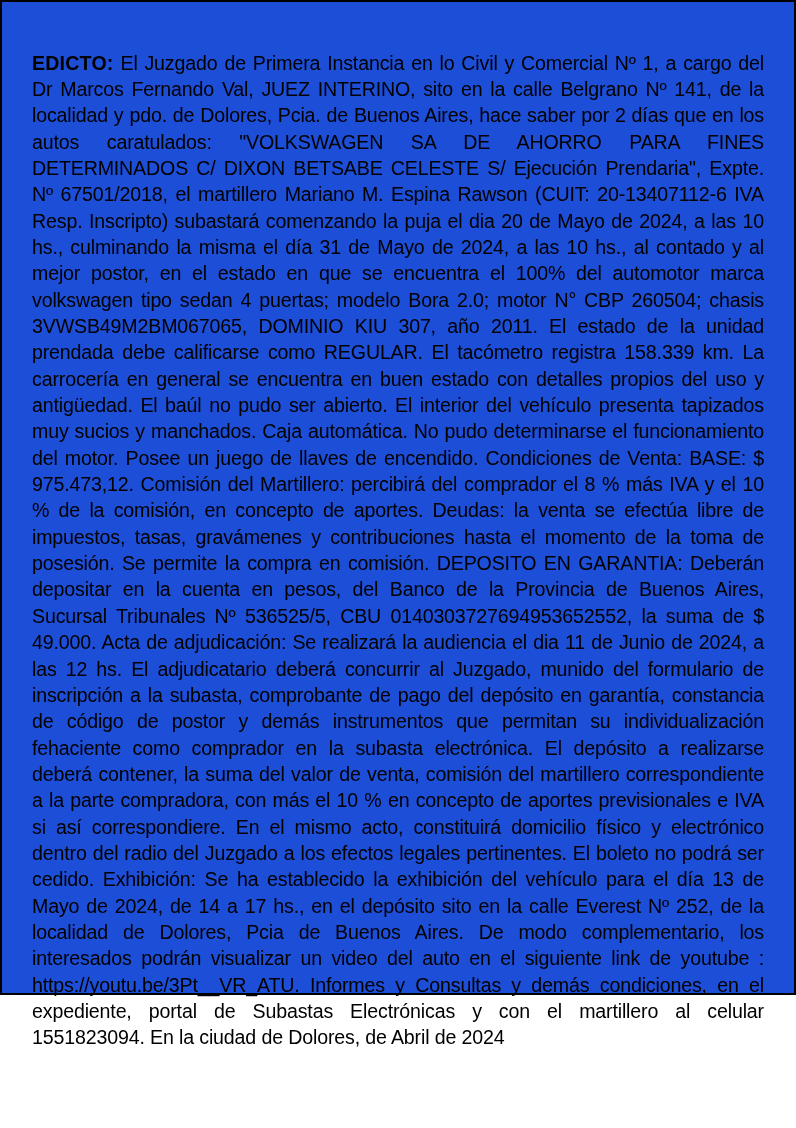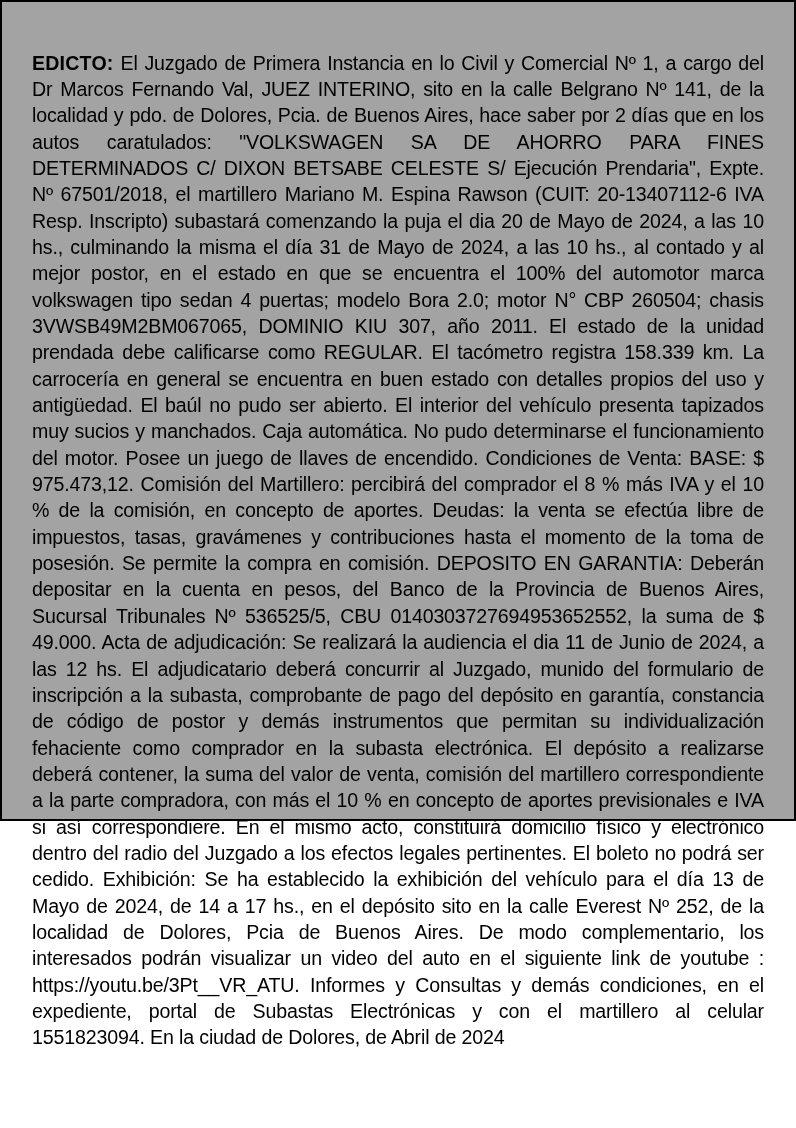--- a/index.html
+++ b/index.html
@@ -11,22 +11,22 @@
   body {
     width: 796px;
     height: 1128px;
     font-family: "Liberation Sans", sans-serif;
     color: #000000;
     overflow: hidden;
   }
   .page {
     box-sizing: border-box;
     width: 796px;
-    height: 821px;
-    background: #a3a3a3;
+    height: 995px;
+    background: #1d4ed8;
     border: 2px solid #000000;
     padding: 28px 30px 18px 30px;
   }
   .edicto-body {
     font-size: 19.6px;
     line-height: 1.345;
     text-align: justify;
     text-justify: inter-word;
     letter-spacing: -0.15px;
     word-spacing: 0px;

